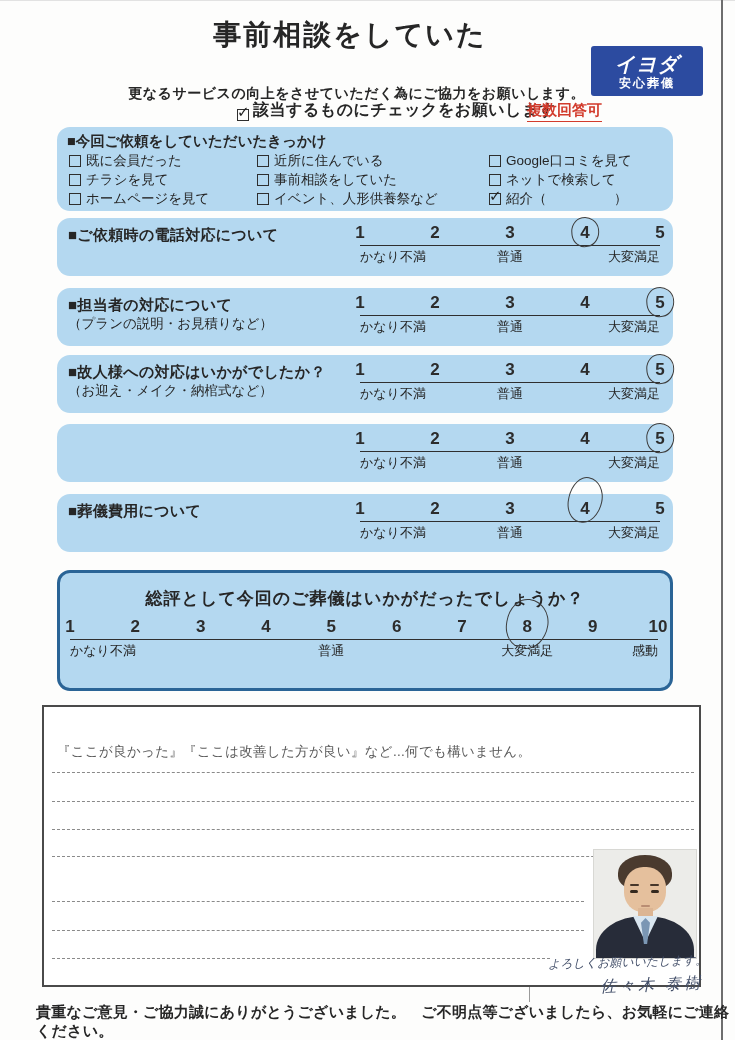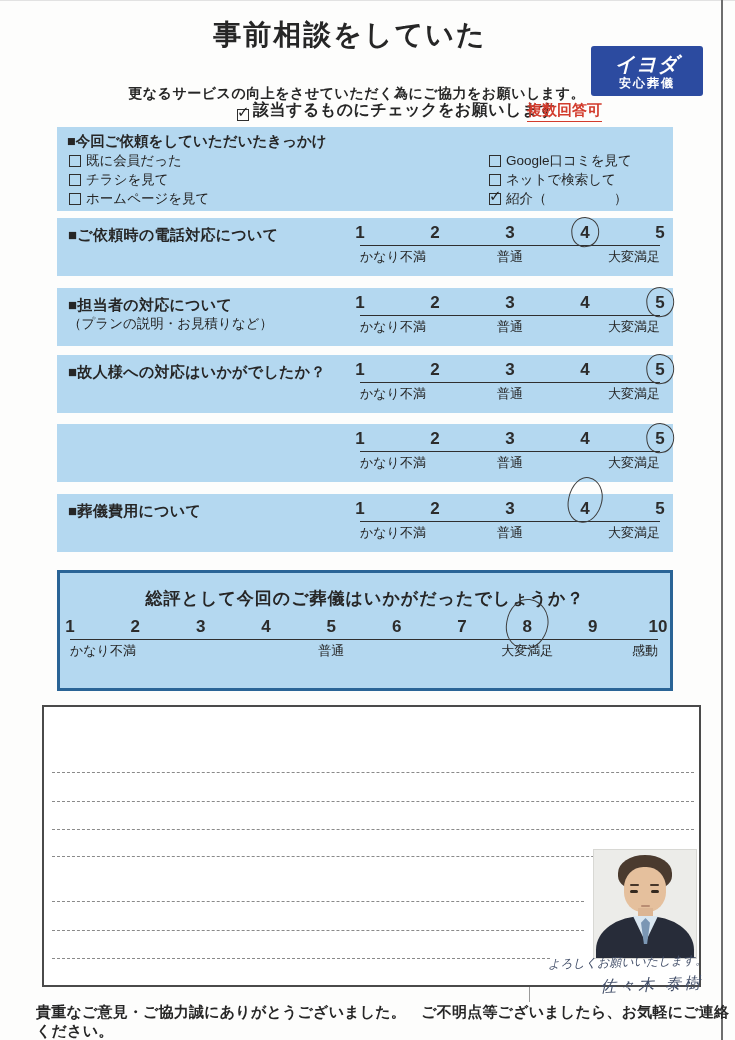--- a/index.html
+++ b/index.html
@@ -39,21 +39,21 @@
   .check-line .txt{font-size:16px;font-weight:bold;letter-spacing:.5px;}
   .multi-note{left:527px;top:101px;font-size:15px;font-weight:bold;color:var(--red);border-bottom:1.5px solid var(--red);padding-bottom:1px;}
 
   
   .chk-box{display:inline-block;width:12px;height:12px;border:1.6px solid #2e2e2e;background:transparent;position:relative;flex:0 0 auto;}
   .chk-box.checked::after{content:"✓";position:absolute;left:-1px;top:-7px;font-size:15px;color:#222;}
   .chk-row{display:flex;align-items:center;gap:5px;height:19px;}
   .chk-label{font-size:13.5px;white-space:nowrap;}
 
   
-  .blue-box{position:absolute;left:57px;width:616px;background:var(--light-blue);}
+  .blue-box{position:absolute;left:57px;width:616px;background:var(--light-blue);border-radius:13px;}
   .trigger-box{top:127px;height:84px;}
   .trigger-title{position:absolute;left:10px;top:5px;font-size:14.5px;font-weight:bold;}
   .trigger-col{position:absolute;top:24px;}
 
   
   .rating-title{position:absolute;left:11px;top:8px;font-size:15px;font-weight:bold;letter-spacing:.3px;}
   .rating-sub{position:absolute;left:11px;top:27px;font-size:13.5px;}
 
   
   .scale{position:absolute;}
@@ -120,20 +120,34 @@
       </div>
       <div class="chk-row">
         <span class="chk-box"></span>
         <span class="chk-label">チラシを見て</span>
       </div>
       <div class="chk-row">
         <span class="chk-box"></span>
         <span class="chk-label">ホームページを見て</span>
       </div>
     </div>
+  <div class="trigger-col" style="left:200px;">
+      <div class="chk-row">
+        <span class="chk-box"></span>
+        <span class="chk-label">近所に住んでいる</span>
+      </div>
+      <div class="chk-row">
+        <span class="chk-box"></span>
+        <span class="chk-label">事前相談をしていた</span>
+      </div>
+      <div class="chk-row">
+        <span class="chk-box"></span>
+        <span class="chk-label">イベント、人形供養祭など</span>
+      </div>
+    </div>
   <div class="trigger-col" style="left:432px;">
       <div class="chk-row">
         <span class="chk-box"></span>
         <span class="chk-label">Google口コミを見て</span>
       </div>
       <div class="chk-row">
         <span class="chk-box"></span>
         <span class="chk-label">ネットで検索して</span>
       </div>
       <div class="chk-row">
@@ -176,20 +190,21 @@
         <div class="scale-line"></div>
         <div class="scale-labels">
           <span class="scale-label" style="left: 0px; transform: none;">かなり不満</span>
           <span class="scale-label" style="left: 50%;">普通</span>
           <span class="scale-label" style="right: 0px; left: auto; transform: none;">大変満足</span>
         </div>
       </div>
     </div>
     <div class="blue-box" style="top: 355px; height: 58px;">
       <div class="rating-title">■故人様への対応はいかがでしたか？</div>
+      <div class="rating-sub">（お迎え・メイク・納棺式など）</div>
       <div class="scale" style="left: 303px; top: 5px; width: 300px;">
         <div class="scale-nums">
           <span class="scale-num" style="left: 0%;">1</span>
           <span class="scale-num" style="left: 25%;">2</span>
           <span class="scale-num" style="left: 50%;">3</span>
           <span class="scale-num" style="left: 75%;">4</span>
           <span class="scale-num" style="left: 100%;">5<span class="pen-circle" style="width: 28px; height: 30px; top: -6px; left: 50%; margin-left: -14px; transform: rotate(-9deg);"></span></span>
         </div>
         <div class="scale-line"></div>
         <div class="scale-labels">
@@ -255,20 +270,21 @@
       <div class="scale-labels">
         <span class="scale-label" style="left: 0px; transform: none;">かなり不満</span>
         <span class="scale-label" style="left: 44.4444%;">普通</span>
         <span class="scale-label" style="left: 77.7778%;">大変満足</span>
         <span class="scale-label" style="right: 0px; left: auto; transform: none;">感動</span>
       </div>
     </div>
 </div>
 
 <div class="comments-box">
+  <div class="cmt-sub">『ここが良かった』『ここは改善した方が良い』など...何でも構いません。</div>
   <div class="dash" style="left:8px;top:65px;width:642px;"></div>
   <div class="dash" style="left:8px;top:94px;width:642px;"></div>
   <div class="dash" style="left:8px;top:122px;width:642px;"></div>
   <div class="dash" style="left:8px;top:149px;width:642px;"></div>
   <div class="dash" style="left:8px;top:194px;width:532px;"></div>
   <div class="dash" style="left:8px;top:223px;width:532px;"></div>
   <div class="dash" style="left:8px;top:251px;width:498px;"></div>
 
   <div class="photo">
     <div class="hair"></div>

